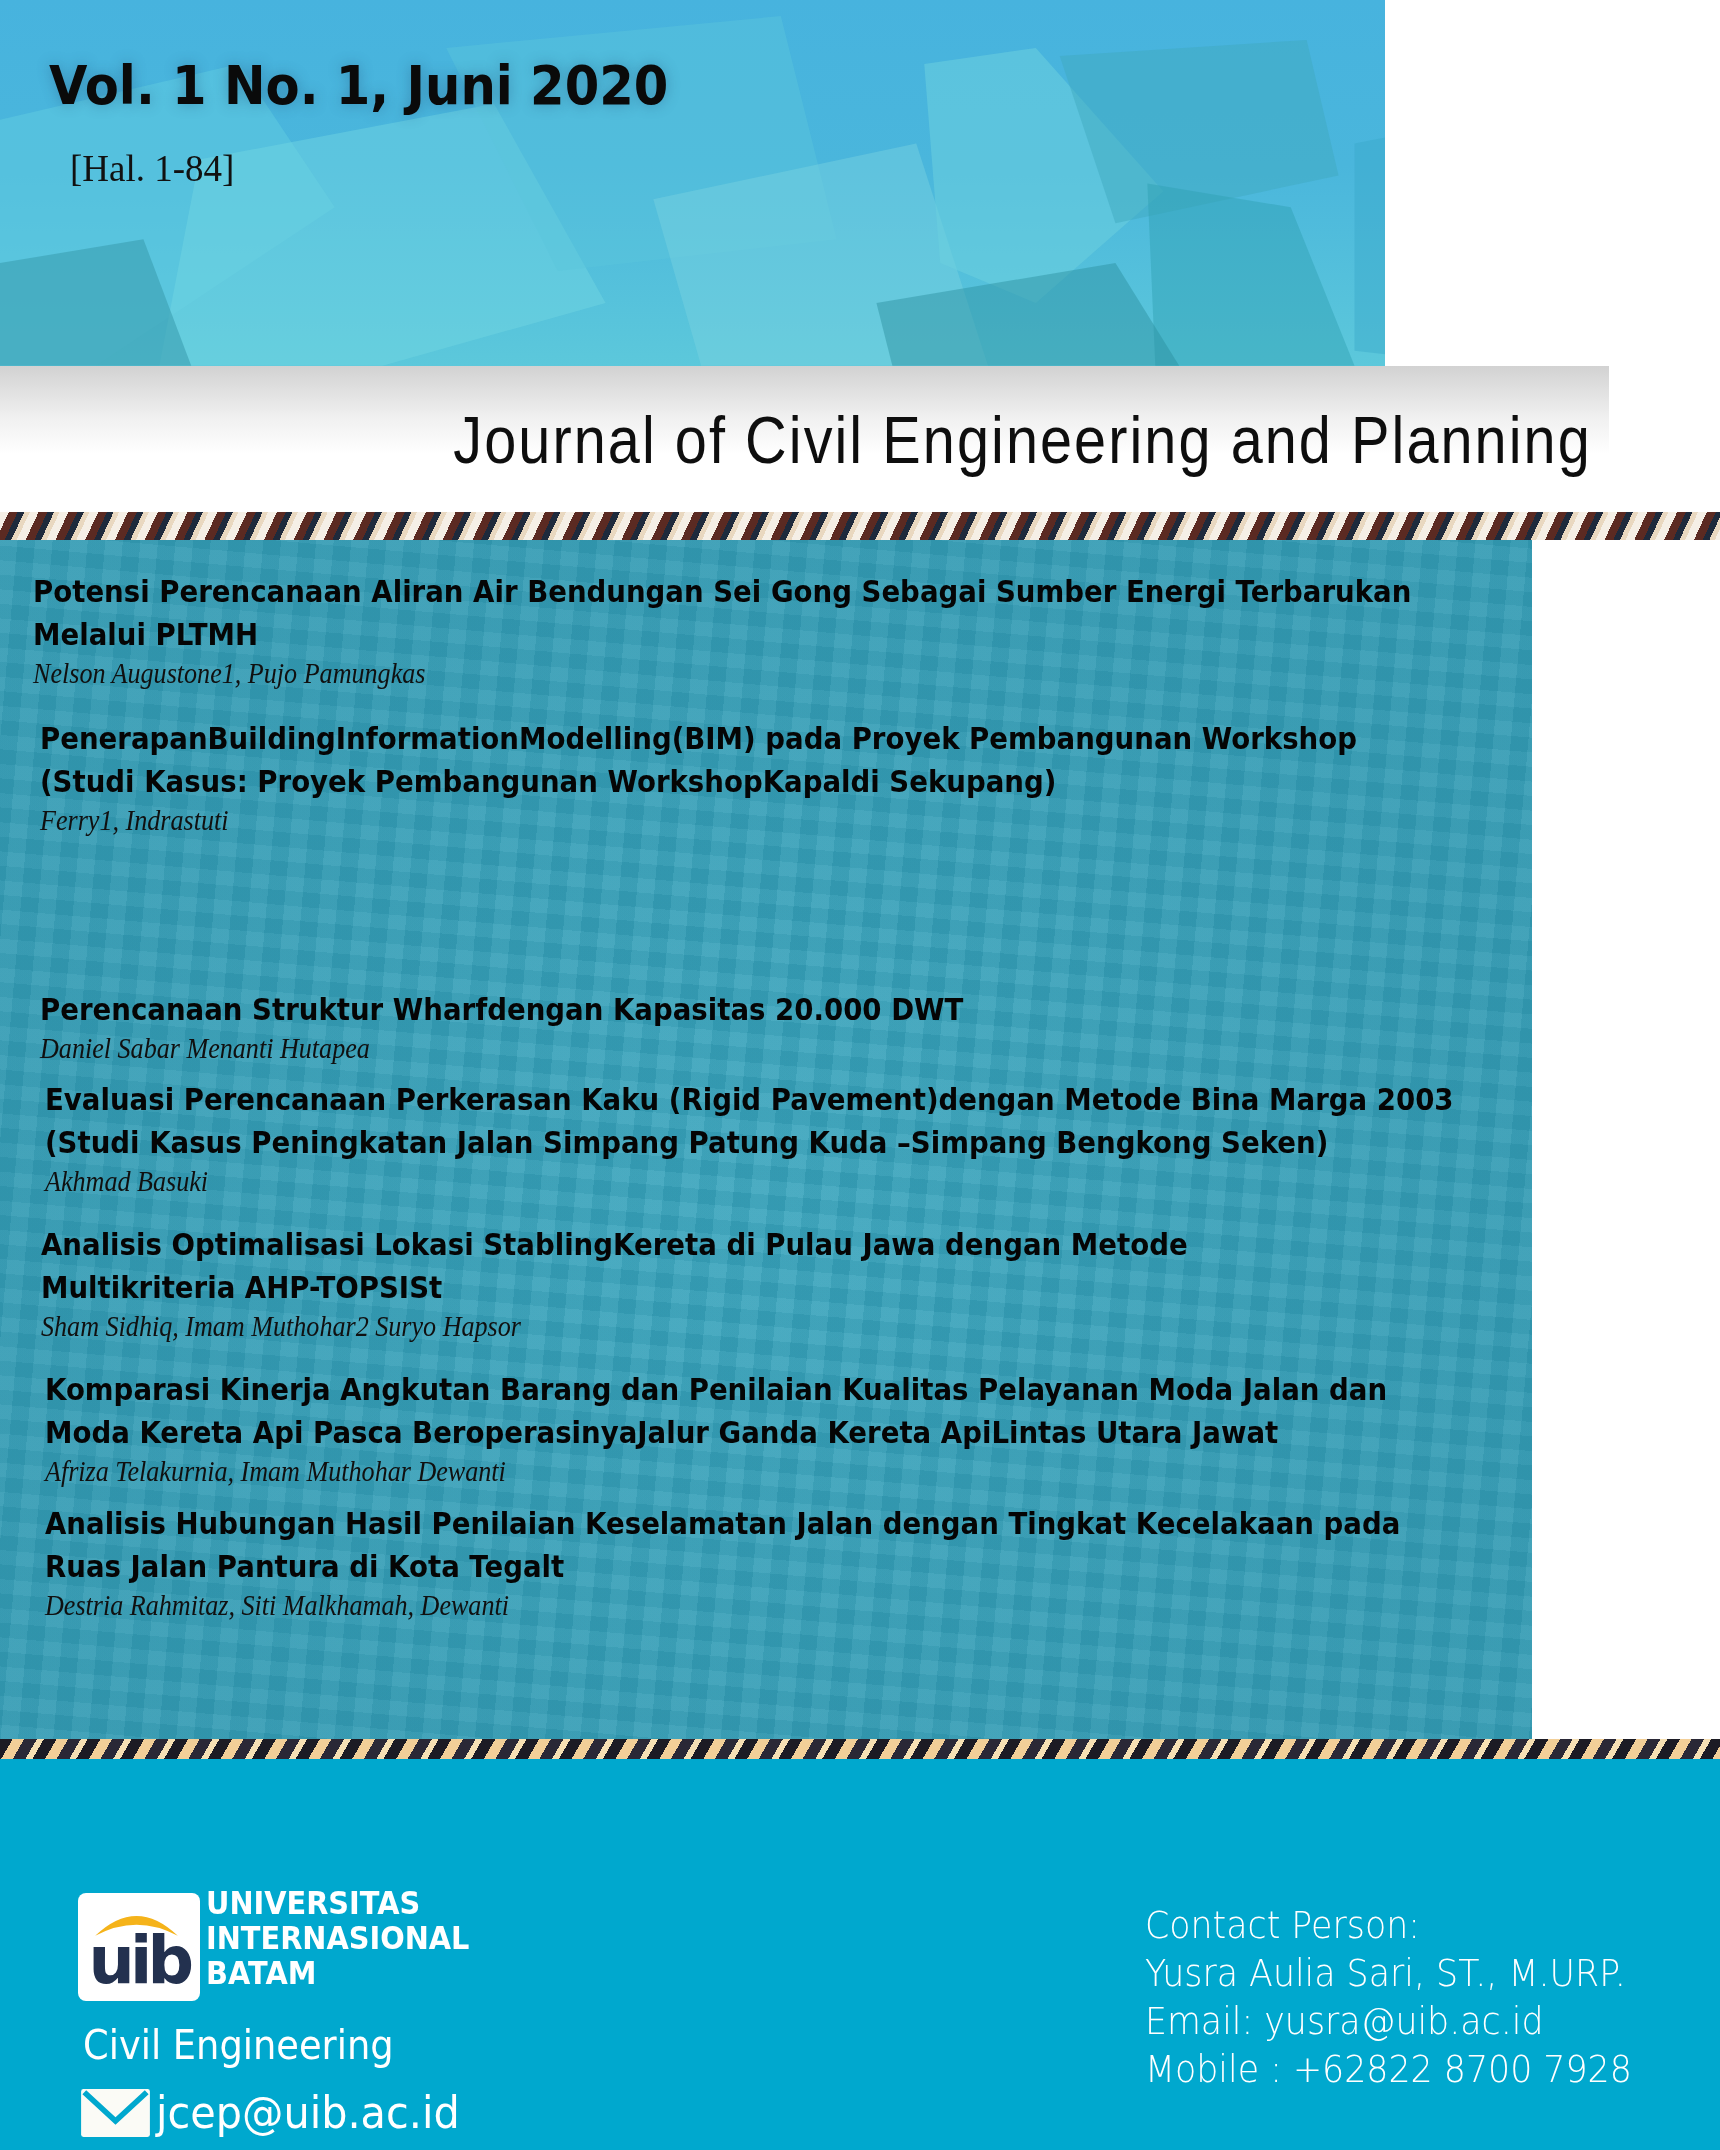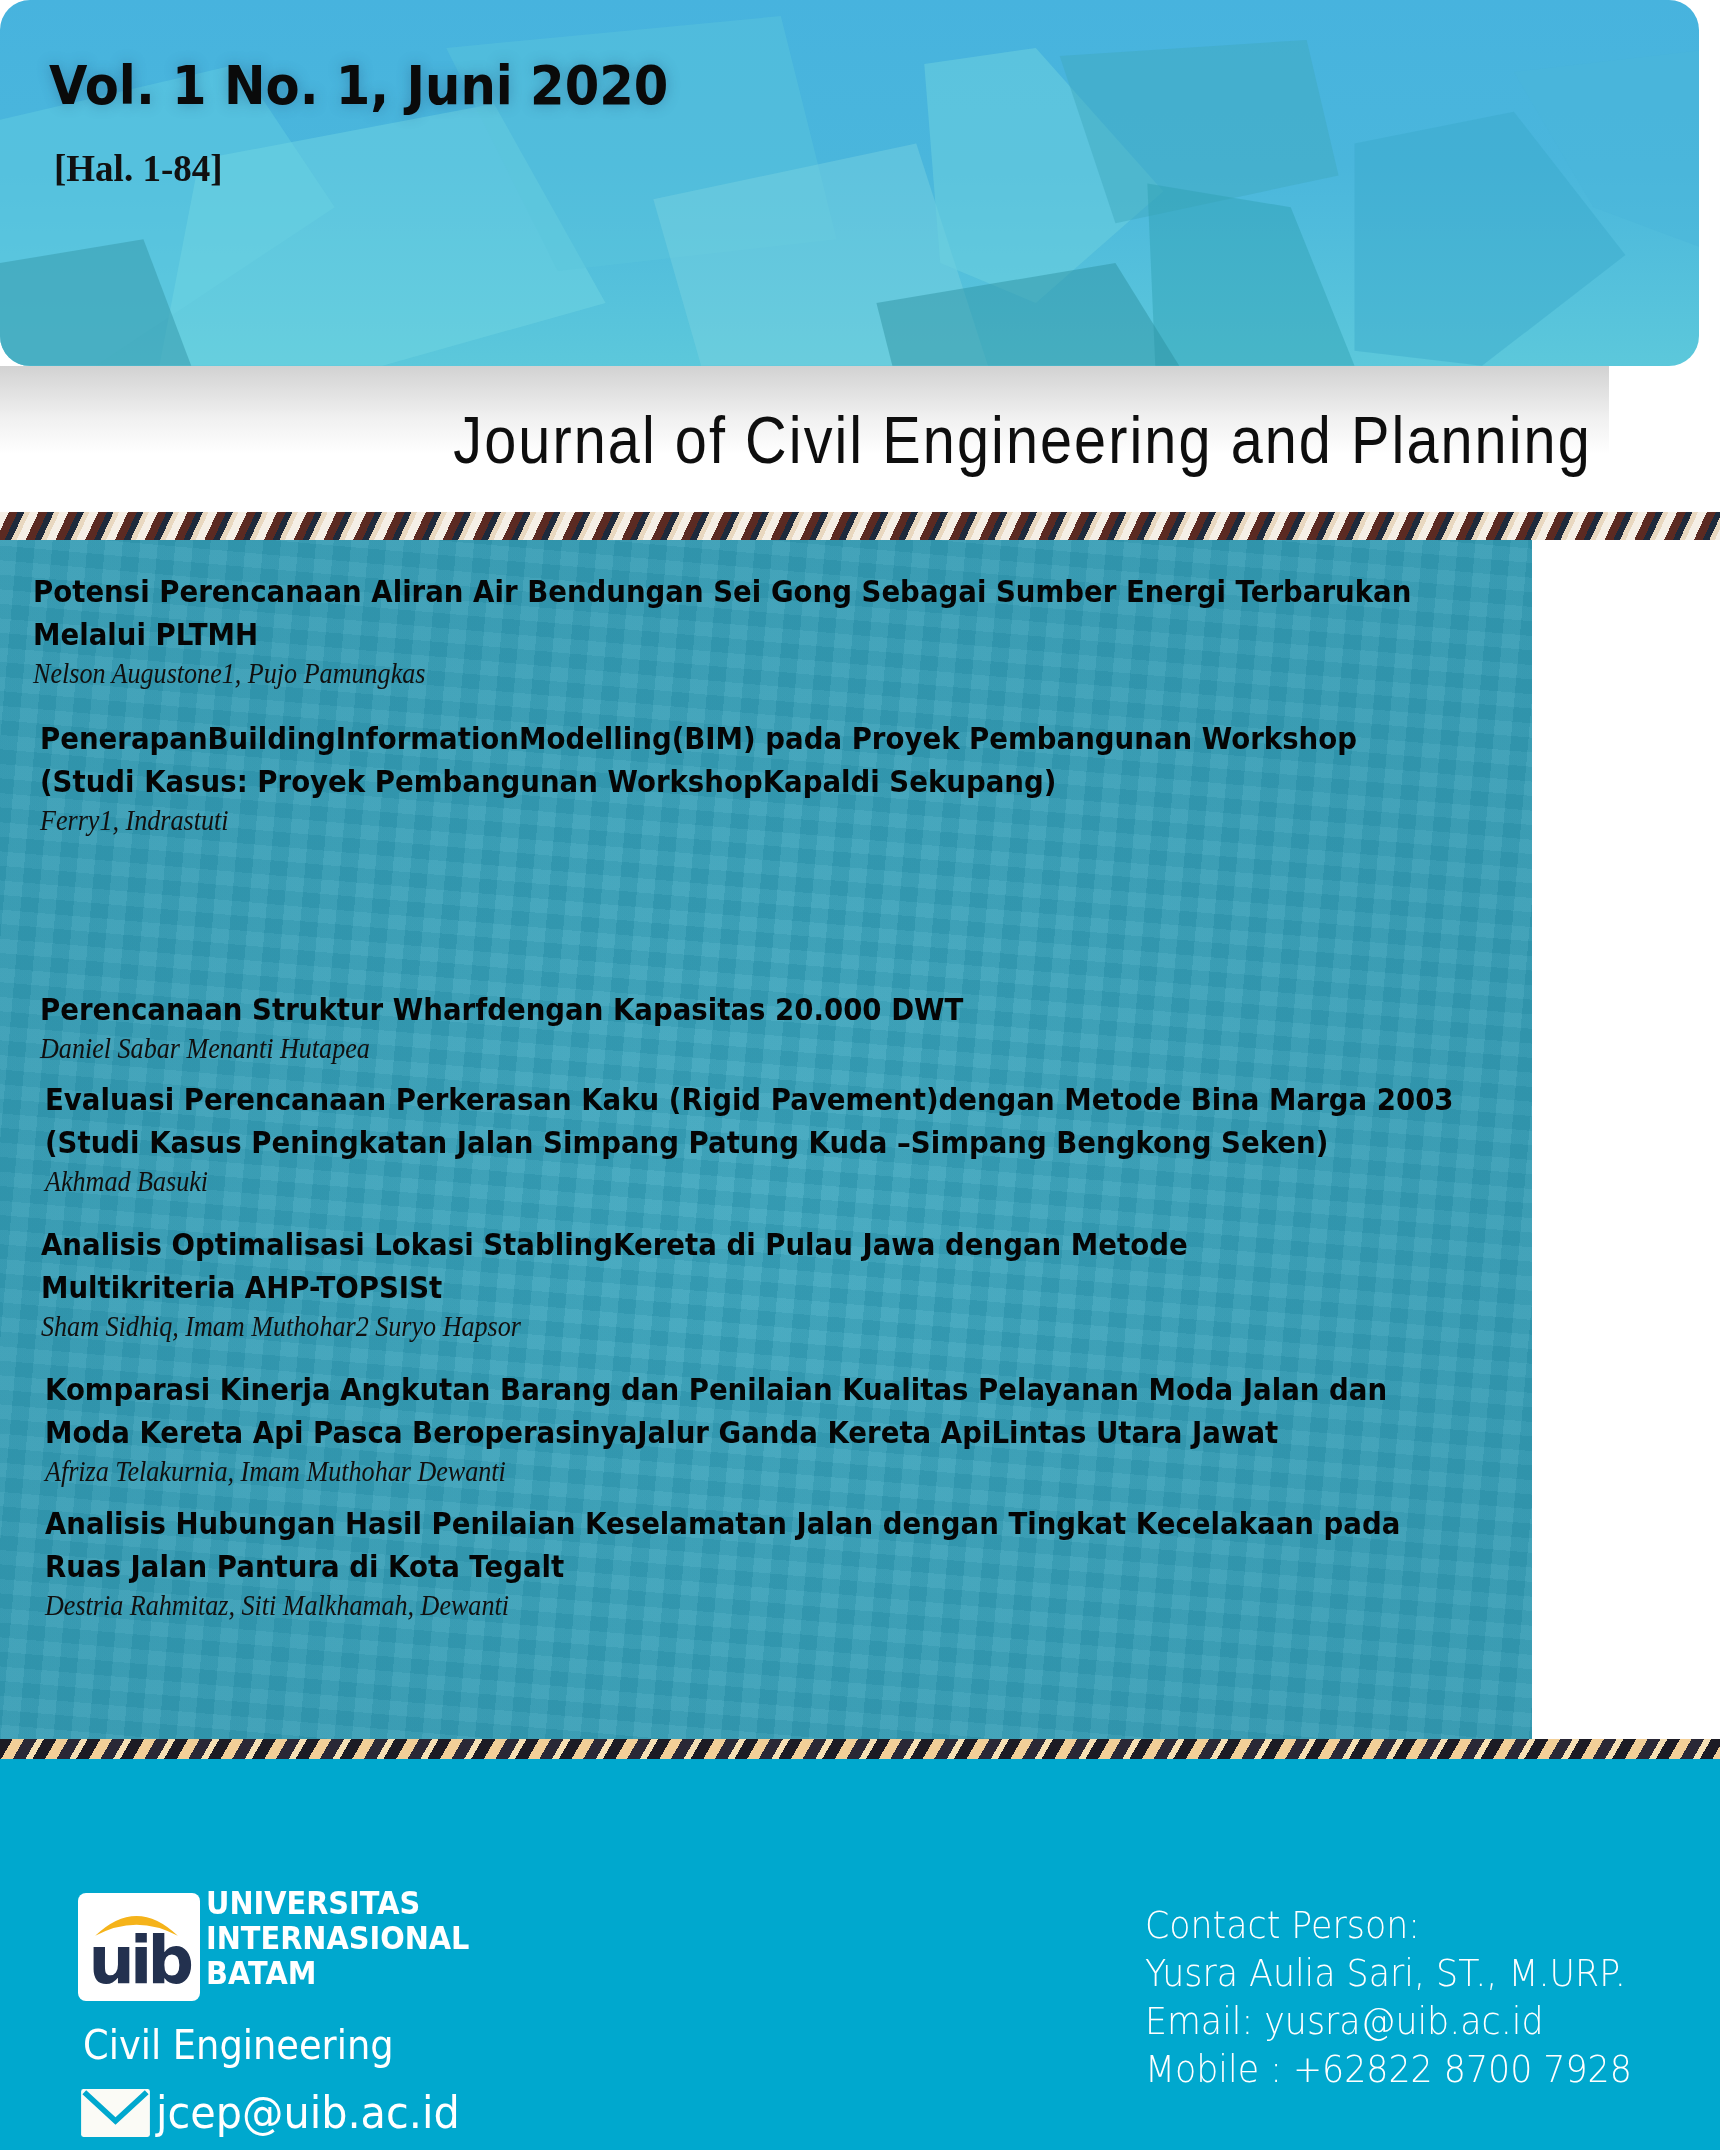--- a/index.html
+++ b/index.html
@@ -3,36 +3,35 @@
 <meta charset="utf-8">
 <style>
   html, body { margin: 0; padding: 0; }
   body {
     width: 1721px; height: 2151px; position: relative; overflow: hidden;
     background: #ffffff;
     font-family: "Liberation Sans", sans-serif;
   }
   
   .top-banner {
-    position: absolute; left: 0; top: 0; width: 1699px; height: 366px;
+    position: absolute; left: 0; top: 0; width: 1385px; height: 366px;
     overflow: hidden;
     background: linear-gradient(180deg, #47b3de 0%, #4ab6dc 45%, #5cc8db 100%);
-    border-radius: 30px;
   }
   .poly { position: absolute; }
   .vol-title {
     position: absolute; left: 49px; top: 54px;
     font-family: "DejaVu Sans", sans-serif; font-weight: bold;
     font-size: 54px; letter-spacing: 0px; color: #0a0a0a;
     transform: scaleX(0.92); transform-origin: left center;
     text-shadow: 0 0 14.3px rgba(40,90,130,0.45);
   }
   .pages {
-    position: absolute; left: 54px; top: 147px;
-    font-family: "Liberation Serif", serif; font-weight: bold;
+    position: absolute; left: 70px; top: 147px;
+    font-family: "Liberation Serif", serif; font-weight: normal;
     font-size: 37px; color: #111;
   }
   
   .title-band {
     position: absolute; left: 0; top: 366px; width: 1609px; height: 147px;
     background: linear-gradient(180deg, #d2d2d2 0%, #f0f0f0 35%, #ffffff 60%, #ffffff 100%);
   }
   .journal-title {
     position: absolute; right: 17.5px; top: 35px;
     font-family: "Liberation Sans", sans-serif;

